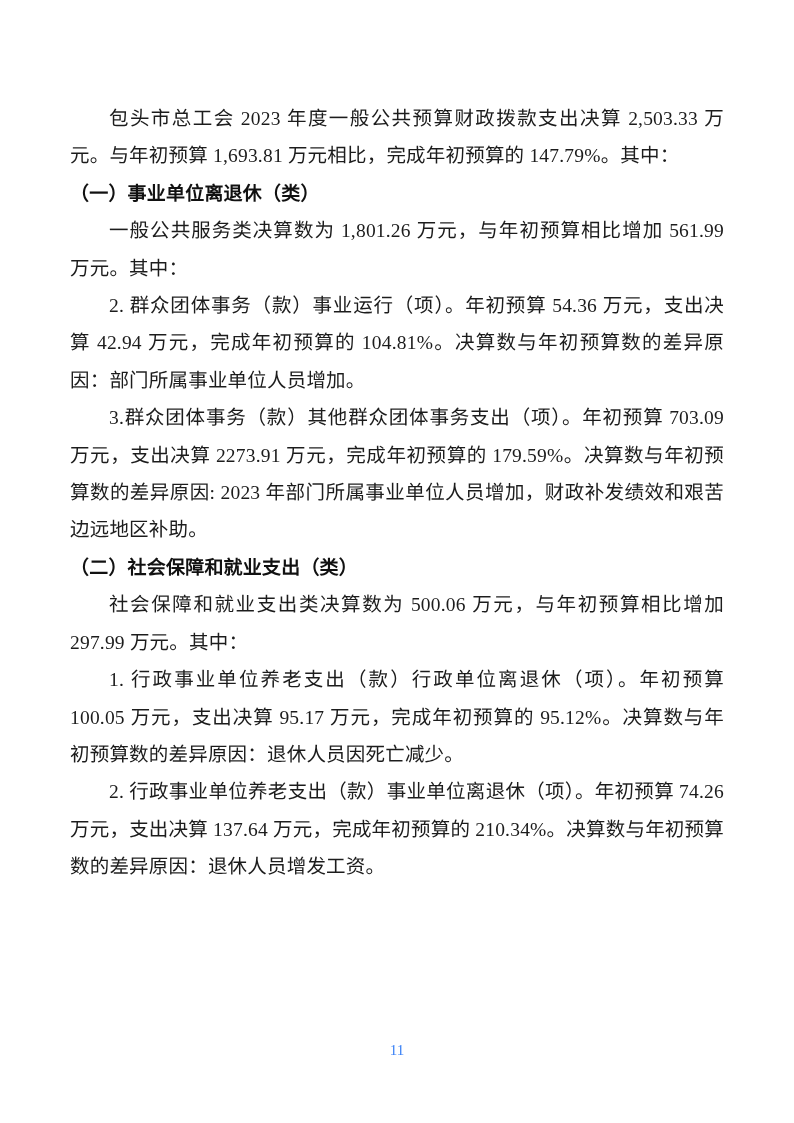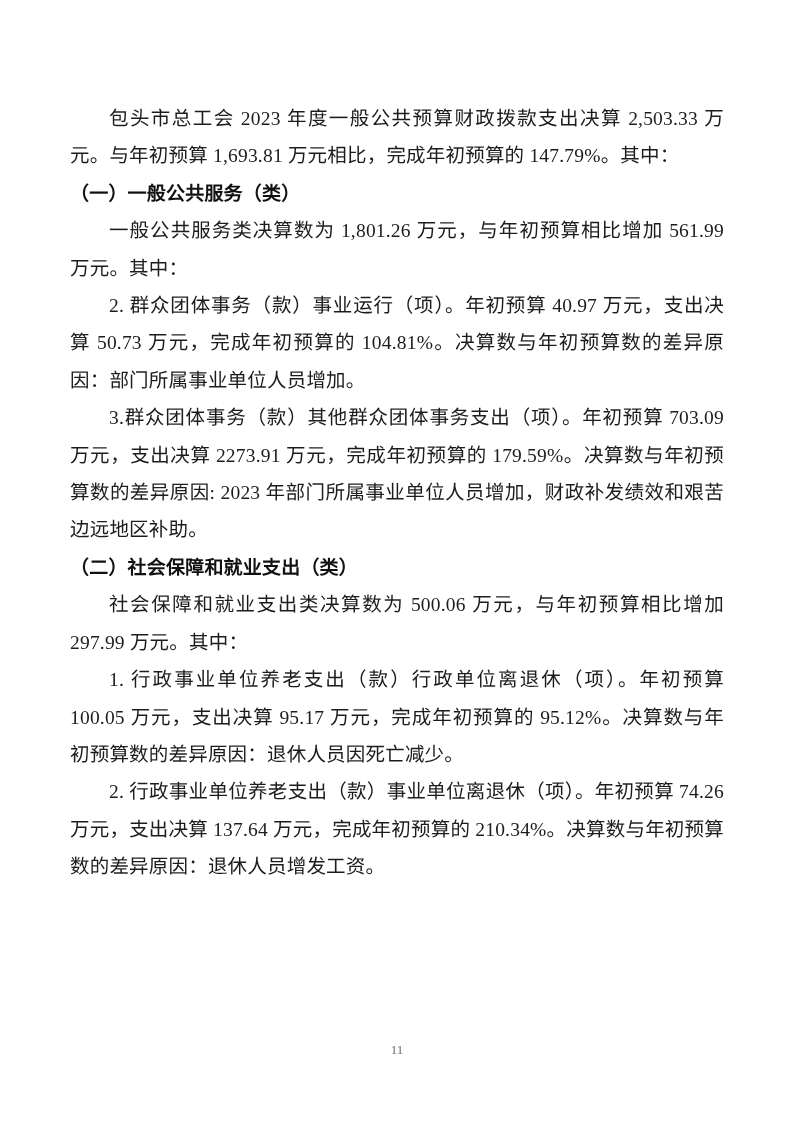--- a/index.html
+++ b/index.html
@@ -50,34 +50,34 @@
     font-size: 19px;
     line-height: 37.4px;
   }
 
   .page-number {
     position: absolute;
     left: 0;
     right: 0;
     top: 1042px;
     text-align: center;
-    font-size: 13px;
-    color: #737373;
+    font-size: 15px;
+    color: #3b82f6;
     font-family: "Liberation Serif", "DejaVu Serif", serif;
   }
 </style>
 </head>
 <body>
 
 <div class="page">
   <main class="doc-body" id="doc-body">
       <p class="body">包头市总工会 2023 年度一般公共预算财政拨款支出决算 2,503.33 万元。与年初预算 1,693.81 万元相比，完成年初预算的 147.79%。其中：</p>
-      <p class="heading">（一）一般公共服务（类）</p>
+      <p class="heading">（一）事业单位离退休（类）</p>
       <p class="body">一般公共服务类决算数为 1,801.26 万元，与年初预算相比增加 561.99 万元。其中：</p>
-      <p class="body">2. 群众团体事务（款）事业运行（项）。年初预算 40.97 万元，支出决算 50.73 万元，完成年初预算的 104.81%。决算数与年初预算数的差异原因：部门所属事业单位人员增加。</p>
+      <p class="body">2. 群众团体事务（款）事业运行（项）。年初预算 54.36 万元，支出决算 42.94 万元，完成年初预算的 104.81%。决算数与年初预算数的差异原因：部门所属事业单位人员增加。</p>
       <p class="body">3.群众团体事务（款）其他群众团体事务支出（项）。年初预算 703.09 万元，支出决算 2273.91 万元，完成年初预算的 179.59%。决算数与年初预算数的差异原因: 2023 年部门所属事业单位人员增加，财政补发绩效和艰苦边远地区补助。</p>
       <p class="heading">（二）社会保障和就业支出（类）</p>
       <p class="body">社会保障和就业支出类决算数为 500.06 万元，与年初预算相比增加 297.99 万元。其中：</p>
       <p class="body">1. 行政事业单位养老支出（款）行政单位离退休（项）。年初预算 100.05 万元，支出决算 95.17 万元，完成年初预算的 95.12%。决算数与年初预算数的差异原因：退休人员因死亡减少。</p>
       <p class="body">2. 行政事业单位养老支出（款）事业单位离退休（项）。年初预算 74.26 万元，支出决算 137.64 万元，完成年初预算的 210.34%。决算数与年初预算数的差异原因：退休人员增发工资。</p>
     </main>
   <footer class="page-number">11</footer>
 </div>
 
 </body></html>

